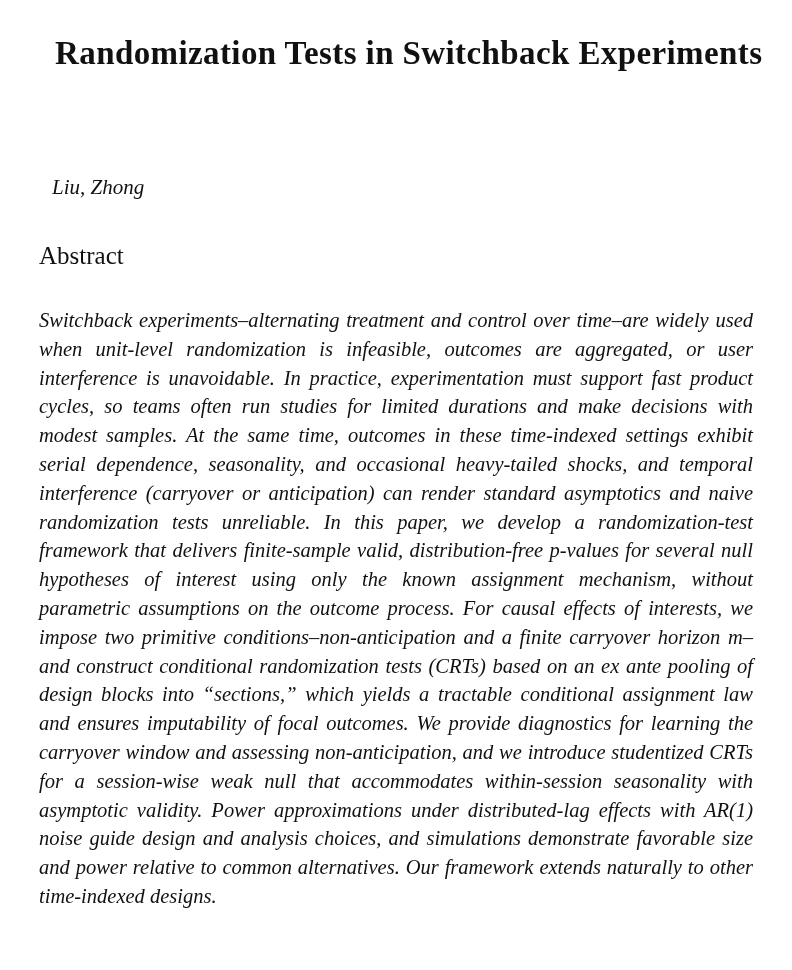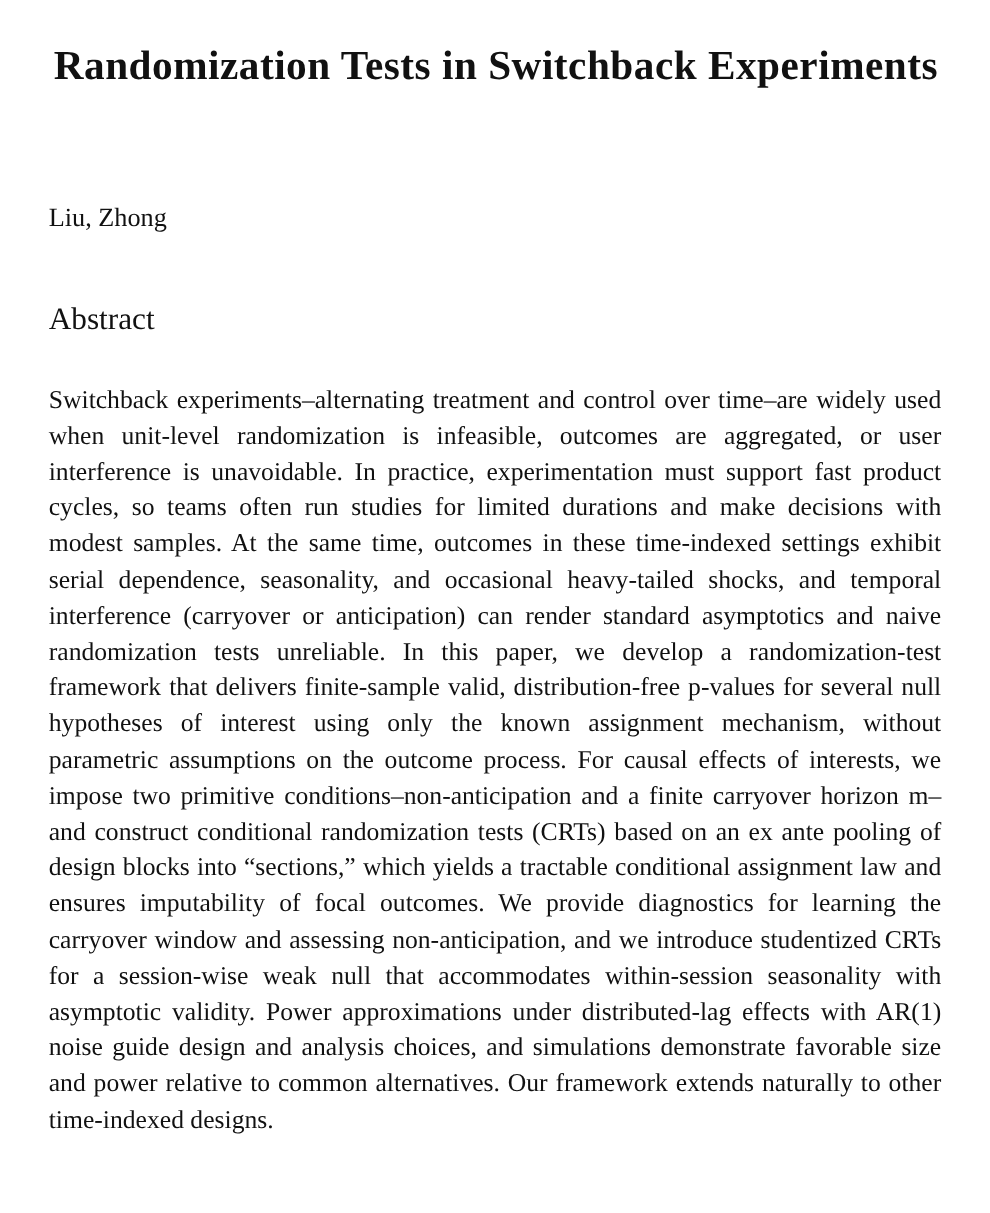--- a/index.html
+++ b/index.html
@@ -1,21 +1,21 @@
 <!DOCTYPE html>
 <html><head>
   <meta charset="utf-8">
   <style>
     html, body { margin: 0; padding: 0; background: #ffffff; }
     body { width: 792px; height: 970px; overflow: hidden; position: relative; color: #111; }
     .page { position: absolute; left: 39px; top: 0; width: 714px; font-family: "Liberation Serif", "DejaVu Serif", serif; }
-    .title { position: absolute; top: 30px; left: 4px; width: 724px; margin: 0; font-size: 33px; font-weight: bold; line-height: 47px; letter-spacing: 0.4px; }
-    .authors { position: absolute; top: 162px; left: 0; margin: 0; font-size: 21px; }
+    .title { position: absolute; top: 30px; left: 16px; width: 724px; margin: 0; font-size: 33px; font-weight: bold; line-height: 47px; letter-spacing: 0.4px; }
+    .authors { position: absolute; top: 162px; left: 0; margin: 13px; font-size: 21px; font-style: italic; }
     .section-heading { position: absolute; top: 242px; left: 0; margin: 0; font-size: 25px; font-weight: normal; }
-    .abstract { position: absolute; top: 306px; left: 0; width: 714px; margin: 0; font-size: 20.5px; line-height: 28.8px; text-align: justify; hyphens: manual; }
+    .abstract { position: absolute; top: 306px; left: 0; width: 714px; margin: 0; font-size: 20.5px; line-height: 28.8px; text-align: justify; hyphens: manual; font-style: italic; }
   </style>
 </head>
 <body>
 
 <div class="page">
   <h1 class="title">Randomization Tests in Switchback Experi­ments</h1>
   <p class="authors">Liu, Zhong</p>
   <h2 class="section-heading">Abstract</h2>
   <p class="abstract">Switchback experiments–alternating treatment and control over time–are widely used when unit-level randomization is infeasible, outcomes are aggre­gated, or user interference is unavoidable. In practice, experimentation must support fast product cycles, so teams often run studies for limited durations and make decisions with modest samples. At the same time, outcomes in these time-indexed settings exhibit serial dependence, seasonality, and occasional heavy-tailed shocks, and temporal interference (carryover or anticipation) can render standard asymptotics and naive randomization tests unreliable. In this paper, we develop a randomization-test framework that delivers finite-sample valid, distribution-free p-values for several null hypotheses of interest using only the known assignment mechanism, without parametric assumptions on the outcome process. For causal effects of interests, we impose two primitive conditions–non-anticipation and a finite carryover horizon m–and construct conditional randomization tests (CRTs) based on an ex ante pooling of design blocks into “sections,” which yields a tractable conditional assignment law and ensures imputability of focal outcomes. We provide diagnostics for learning the carryover window and assessing non-anticipation, and we introduce studentized CRTs for a session-wise weak null that accommodates within-session seasonality with asymptotic validity. Power approximations under distributed-lag effects with AR(1) noise guide design and analysis choices, and simulations demonstrate favorable size and power relative to common alternatives. Our framework extends naturally to other time-indexed designs.</p>
 </div>

